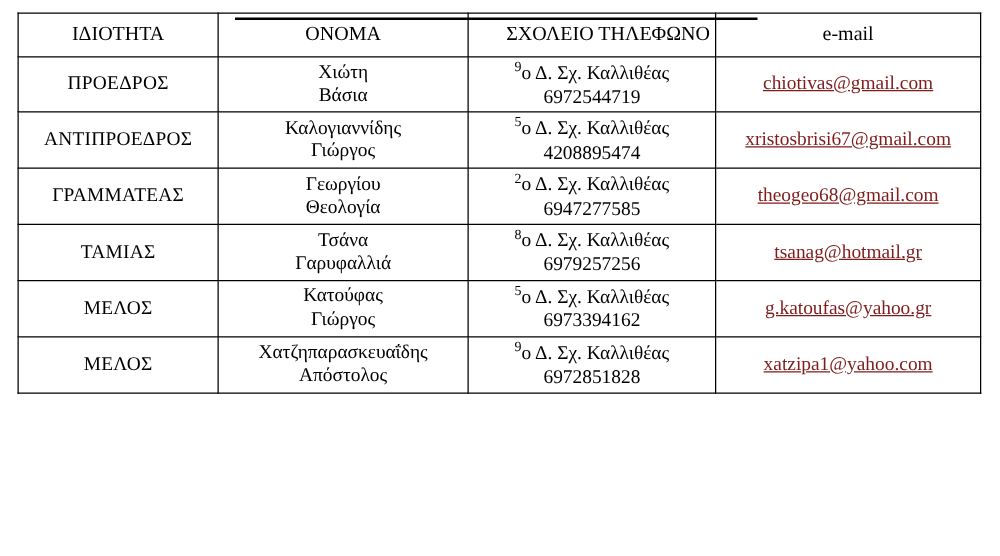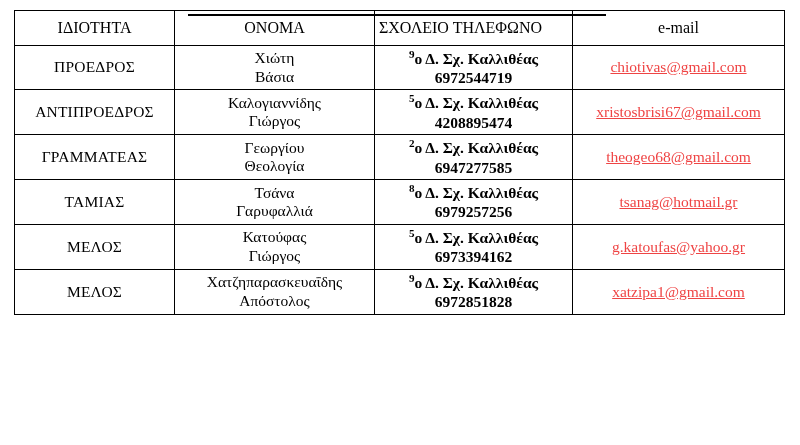--- a/index.html
+++ b/index.html
@@ -58,34 +58,34 @@
     letter-spacing: 0.2px;
   }
   td.name .ln,
   td.school .ln {
     display: block;
     white-space: nowrap;
   }
   td.school {
     text-align: left;
     padding-left: 8px;
-    font-weight: bold;
+    font-weight: normal;
     font-size: 15px;
   }
   tr.head td.school-head {
-    text-align: left;
+    text-align: right;
     font-weight: normal;
     padding-left: 4px;
     font-size: 16px;
   }
   td.email {
     font-size: 15px;
   }
   a.mail {
-    color: #ef4444;
+    color: #7f1d1d;
     text-decoration: underline;
     white-space: nowrap;
   }
   .sup { font-size: 0.72em; vertical-align: super; }
   td.tall { height: 52px; }
   td.last-role {
     font-size: 15.5px;
     padding-top: 12px;
   }
   .clip-row td { height: 22px; overflow: hidden; }
@@ -195,19 +195,19 @@
         <td class="role">ΜΕΛΟΣ</td>
         <td class="name">
           <span class="ln">Χατζηπαρασκευαΐδης</span>
           <span class="ln">Απόστολος</span>
         </td>
         <td class="school">
           <span class="ln"><span class="sup">9</span><span>ο Δ. Σχ. Καλλιθέας</span></span>
           <span class="ln">6972851828</span>
         </td>
         <td class="email">
-          <a class="mail" href="#">xatzipa1@gmail.com</a>
+          <a class="mail" href="#">xatzipa1@yahoo.com</a>
         </td>
       </tr>
 
     </tbody>
   </table>
 </div>
 
 </body></html>

